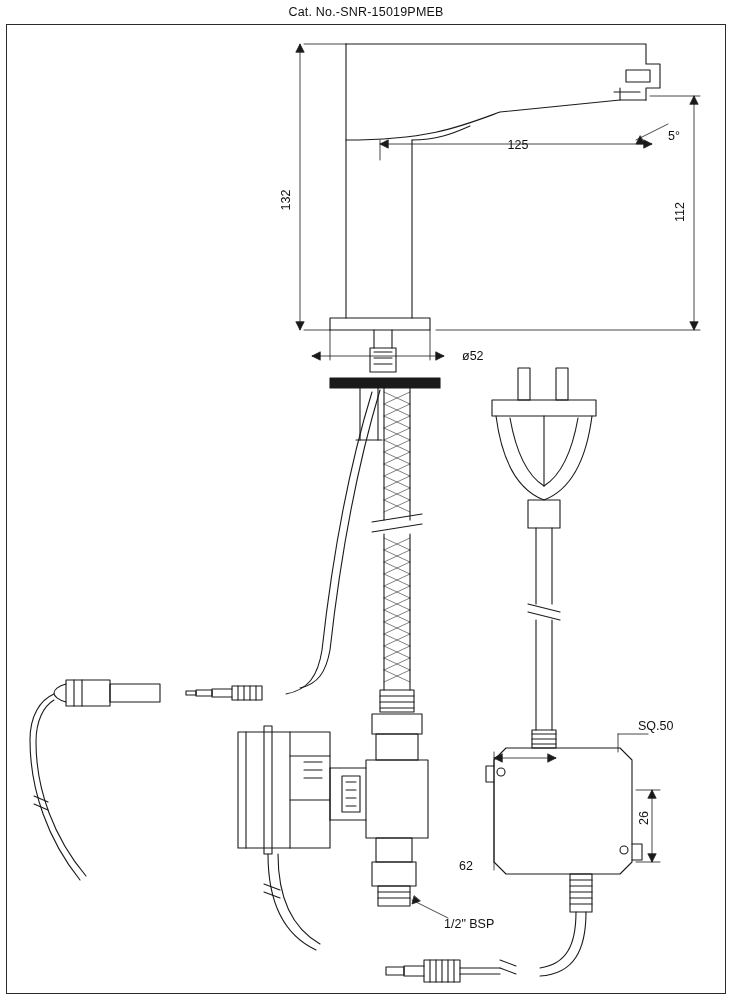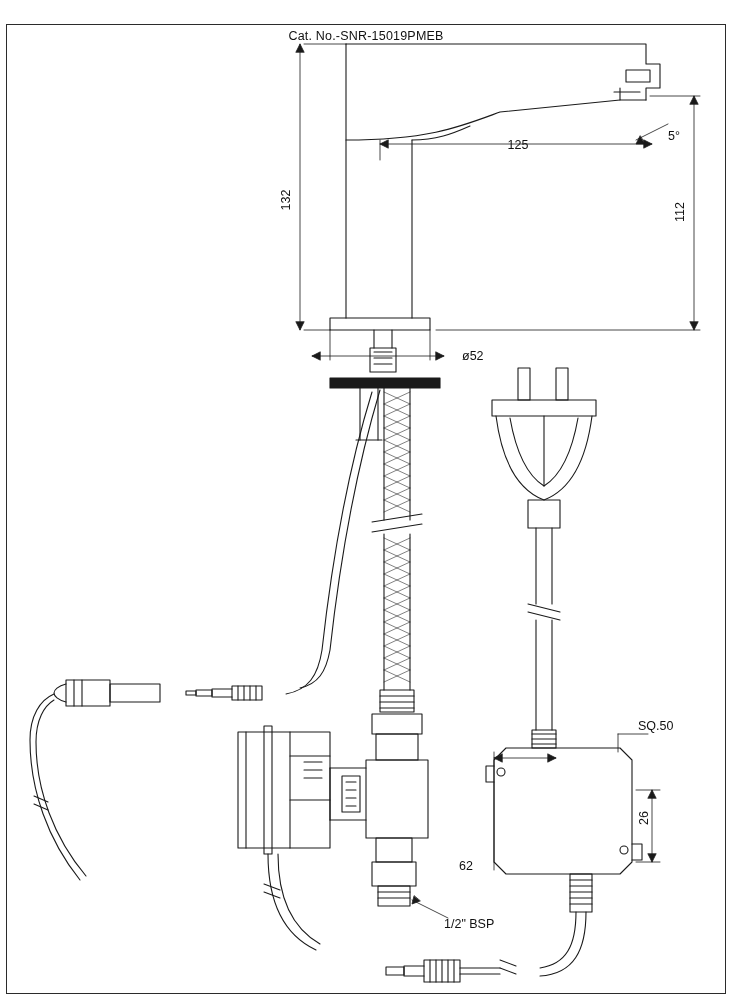--- a/index.html
+++ b/index.html
@@ -1,20 +1,20 @@
 <!DOCTYPE html>
 <html><head>
 <meta charset="utf-8">
 <style>
   html,body{margin:0;padding:0;background:#ffffff;}
   body{width:732px;height:1000px;font-family:"Liberation Sans",sans-serif;color:#1a1a1a;}
   #sheet{position:relative;width:732px;height:1000px;overflow:hidden;}
   #title{position:absolute;left:0;top:0;width:732px;height:24px;
          display:flex;align-items:center;justify-content:center;
-         font-size:12.5px;letter-spacing:.2px;color:#111;margin-top:24px;}
+         font-size:12.5px;letter-spacing:.2px;color:#111;}
   #frame{position:absolute;left:6px;top:24px;width:720px;height:970px;
          border:1px solid #2b2b2b;box-sizing:border-box;}
   svg{position:absolute;left:0;top:0;}
   .dim{font-family:"Liberation Sans",sans-serif;font-size:12.5px;fill:#111;}
   .dimv{font-family:"Liberation Sans",sans-serif;font-size:12.5px;fill:#111;}
 </style>
 </head>
 <body>
 
 <div id="sheet">

